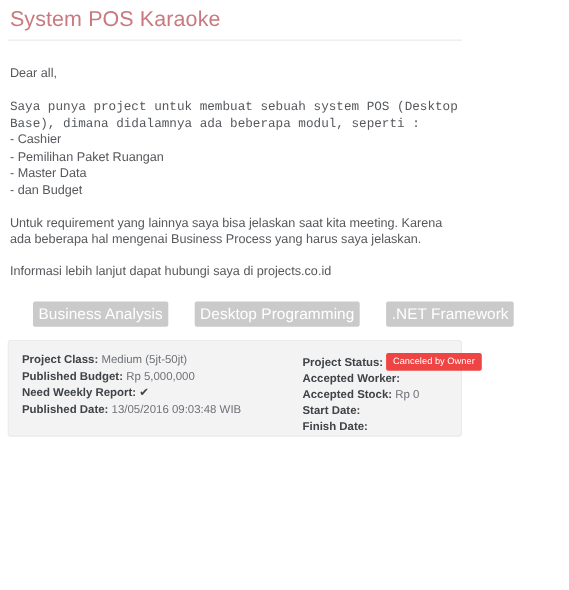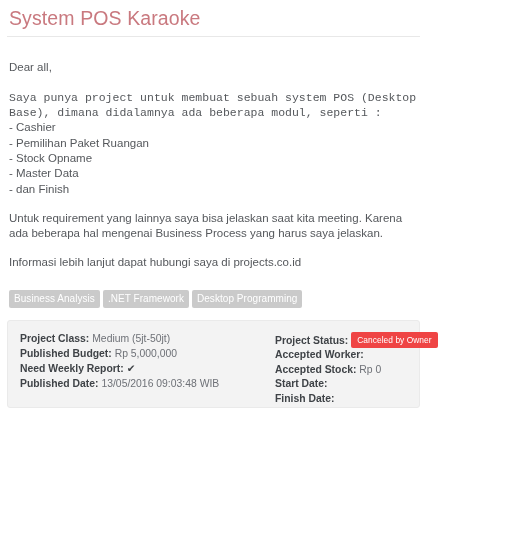--- a/index.html
+++ b/index.html
@@ -55,26 +55,27 @@
     padding: 0 2px;
     margin-top: 19px;
     display: flex;
     gap: 3px;
     align-items: center;
   }
   .tag {
     display: inline-block;
     background: #cacaca;
     color: #ffffff;
-    font-size: 10px;
+    font-size: 14px;
     line-height: 1;
     padding: 4px 5px 4.5px 5px;
     border-radius: 2px;
     white-space: nowrap;
     letter-spacing: 0.05px;
+    margin-left: 21px;
   }
   .detail-panel {
     margin-top: 12px;
     margin-left: 0px;
     margin-right: 0px;
     background: #f3f3f3;
     border: 1px solid #eaeaea;
     border-radius: 3px;
     box-sizing: border-box;
     padding: 11px 12px 16px 12px;
@@ -129,35 +130,34 @@
 
   <div class="description">
 
     <p>Dear all,</p>
 
     <p class="tight">Saya punya project untuk membuat sebuah system POS (Desktop Base), dimana didalamnya ada beberapa modul, seperti :</p>
 
     <div class="mod-list">
       <div>- Cashier</div>
       <div>- Pemilihan Paket Ruangan</div>
-      <div>- Stock Opname</div>
       <div>- Master Data</div>
-      <div>- dan Finish</div>
+      <div>- dan Budget</div>
     </div>
 
     <p>Untuk requirement yang lainnya saya bisa jelaskan saat kita meeting. Karena ada beberapa hal mengenai Business Process yang harus saya jelaskan.</p>
 
     <p>Informasi lebih lanjut dapat hubungi saya di projects.co.id</p>
 
   </div>
 
   <div class="tags">
     <span class="tag">Business Analysis</span>
+    <span class="tag">Desktop Programming</span>
     <span class="tag">.NET Framework</span>
-    <span class="tag">Desktop Programming</span>
   </div>
 
   <div class="detail-panel">
 
     <div class="detail-col left">
 
       <div class="detail-row">
         <span class="detail-label">Project Class:</span>
         <span class="detail-value">Medium (5jt-50jt)</span>
       </div>

